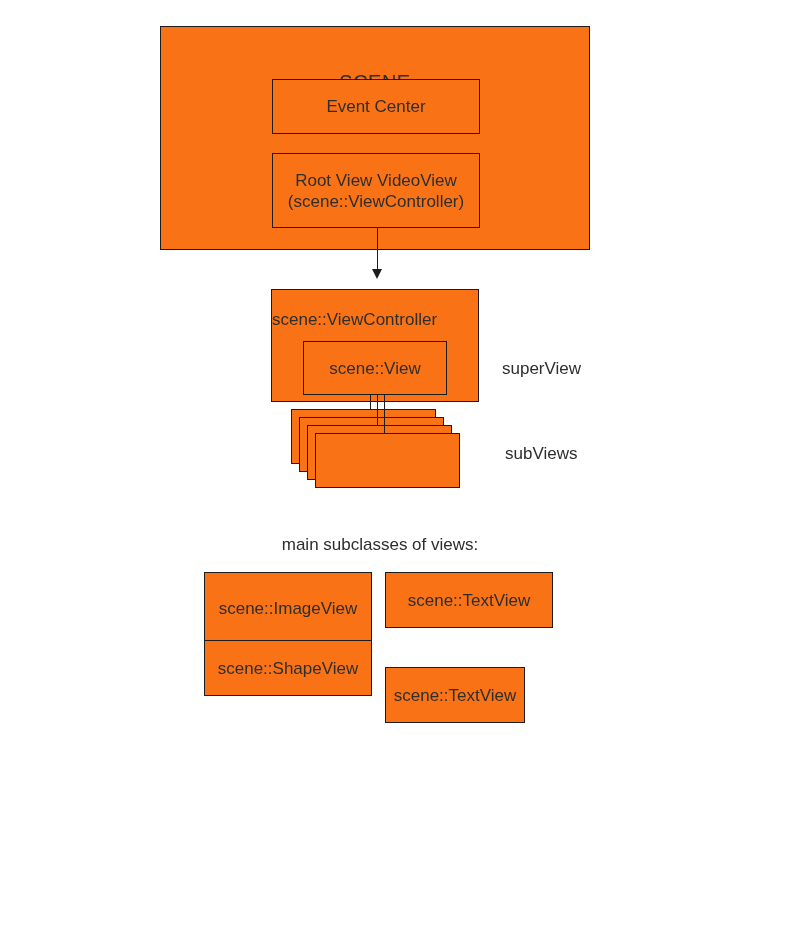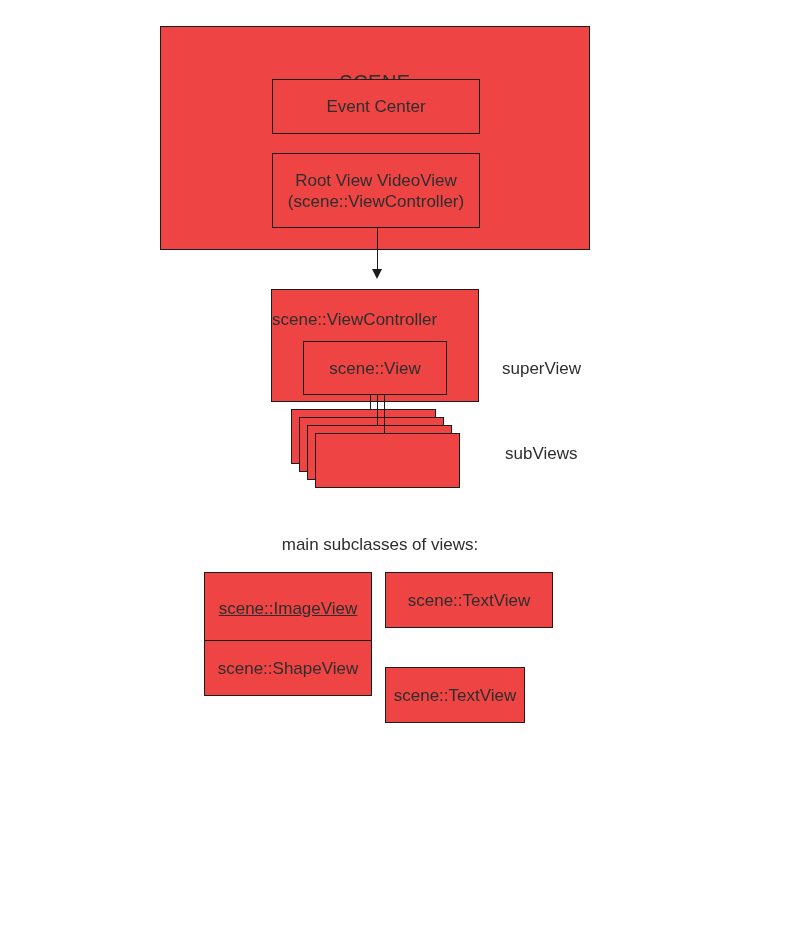--- a/index.html
+++ b/index.html
@@ -9,21 +9,21 @@
     height: 930px;
     background: #ffffff;
     font-family: "Liberation Sans", sans-serif;
     color: #2e2e2e;
     overflow: hidden;
   }
   .box {
     position: absolute;
     box-sizing: border-box;
     border: 1px solid #1c1c1c;
-    background: #ef4444;
+    background: #f97316;
   }
   .label-box {
     display: flex;
     align-items: center;
     justify-content: center;
     text-align: center;
     font-size: 17px;
     line-height: 21px;
   }
   .free-label {
@@ -104,21 +104,21 @@
 
   <div class="vline" style="left:370px; top:395px; height:14px;"></div>
   <div class="vline" style="left:377px; top:395px; height:30px;"></div>
   <div class="vline" style="left:384px; top:395px; height:38px;"></div>
 
   <div class="free-label" style="left:502px; top:359px;">superView</div>
   <div class="free-label" style="left:505px; top:444px;">subViews</div>
 
   <div class="heading" style="left:240px; top:535px; width:280px;">main subclasses of views:</div>
 
-  <div class="box label-box" style="left:204px; top:572px; width:168px; height:72px;text-decoration:underline;">
+  <div class="box label-box" style="left:204px; top:572px; width:168px; height:72px;">
     <span>scene::ImageView</span>
   </div>
   <div class="box label-box" style="left:385px; top:572px; width:168px; height:56px;">
     <span>scene::TextView</span>
   </div>
   <div class="box label-box" style="left:204px; top:640px; width:168px; height:56px;">
     <span>scene::ShapeView</span>
   </div>
   <div class="box label-box" style="left:385px; top:667px; width:140px; height:56px;">
     <span>scene::TextView</span>

